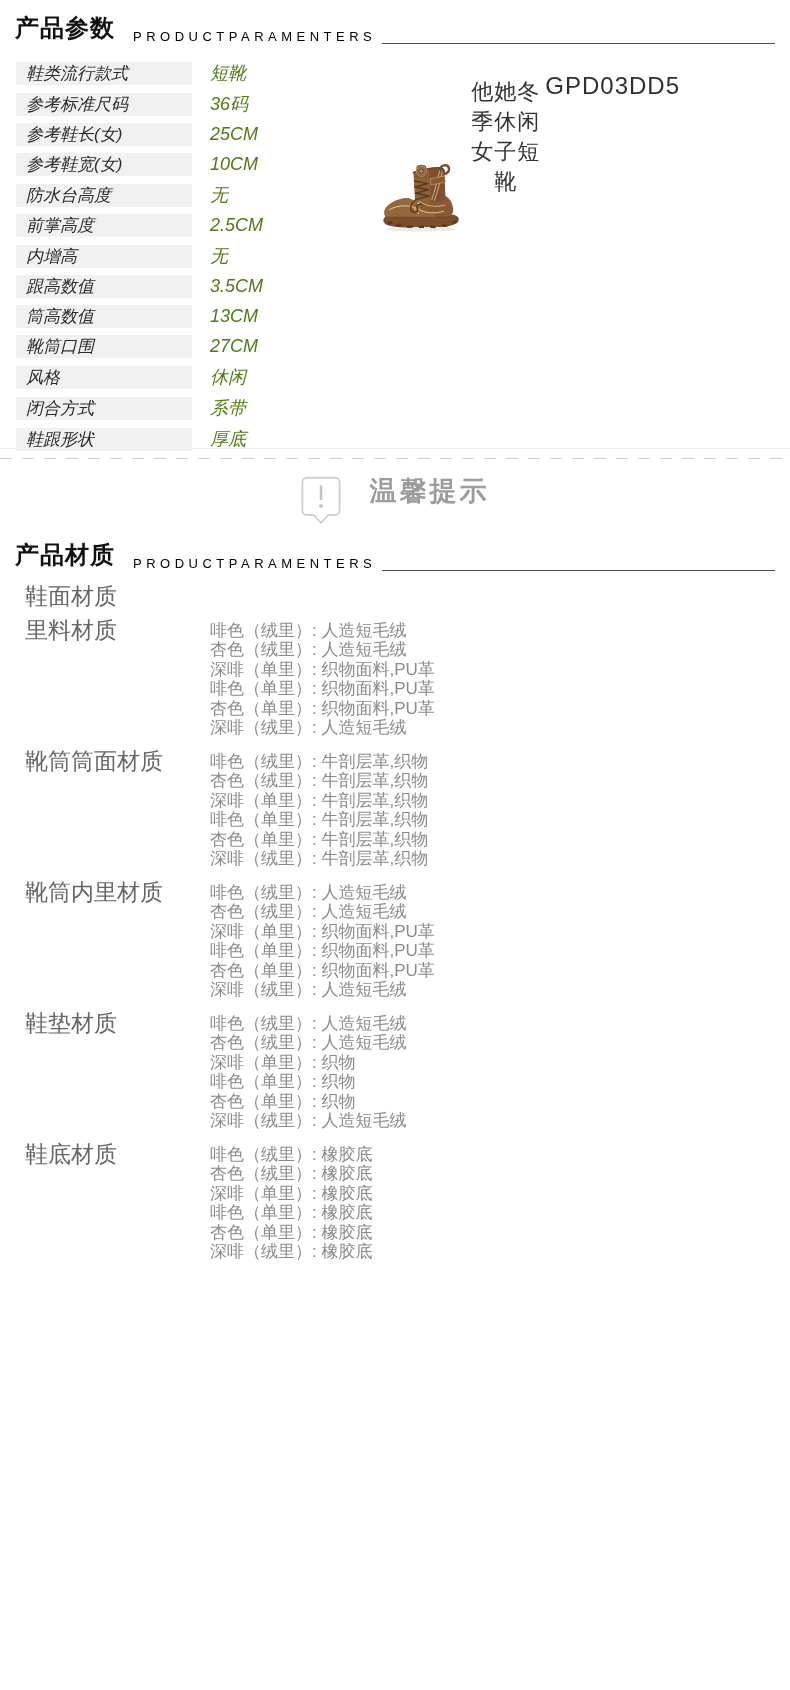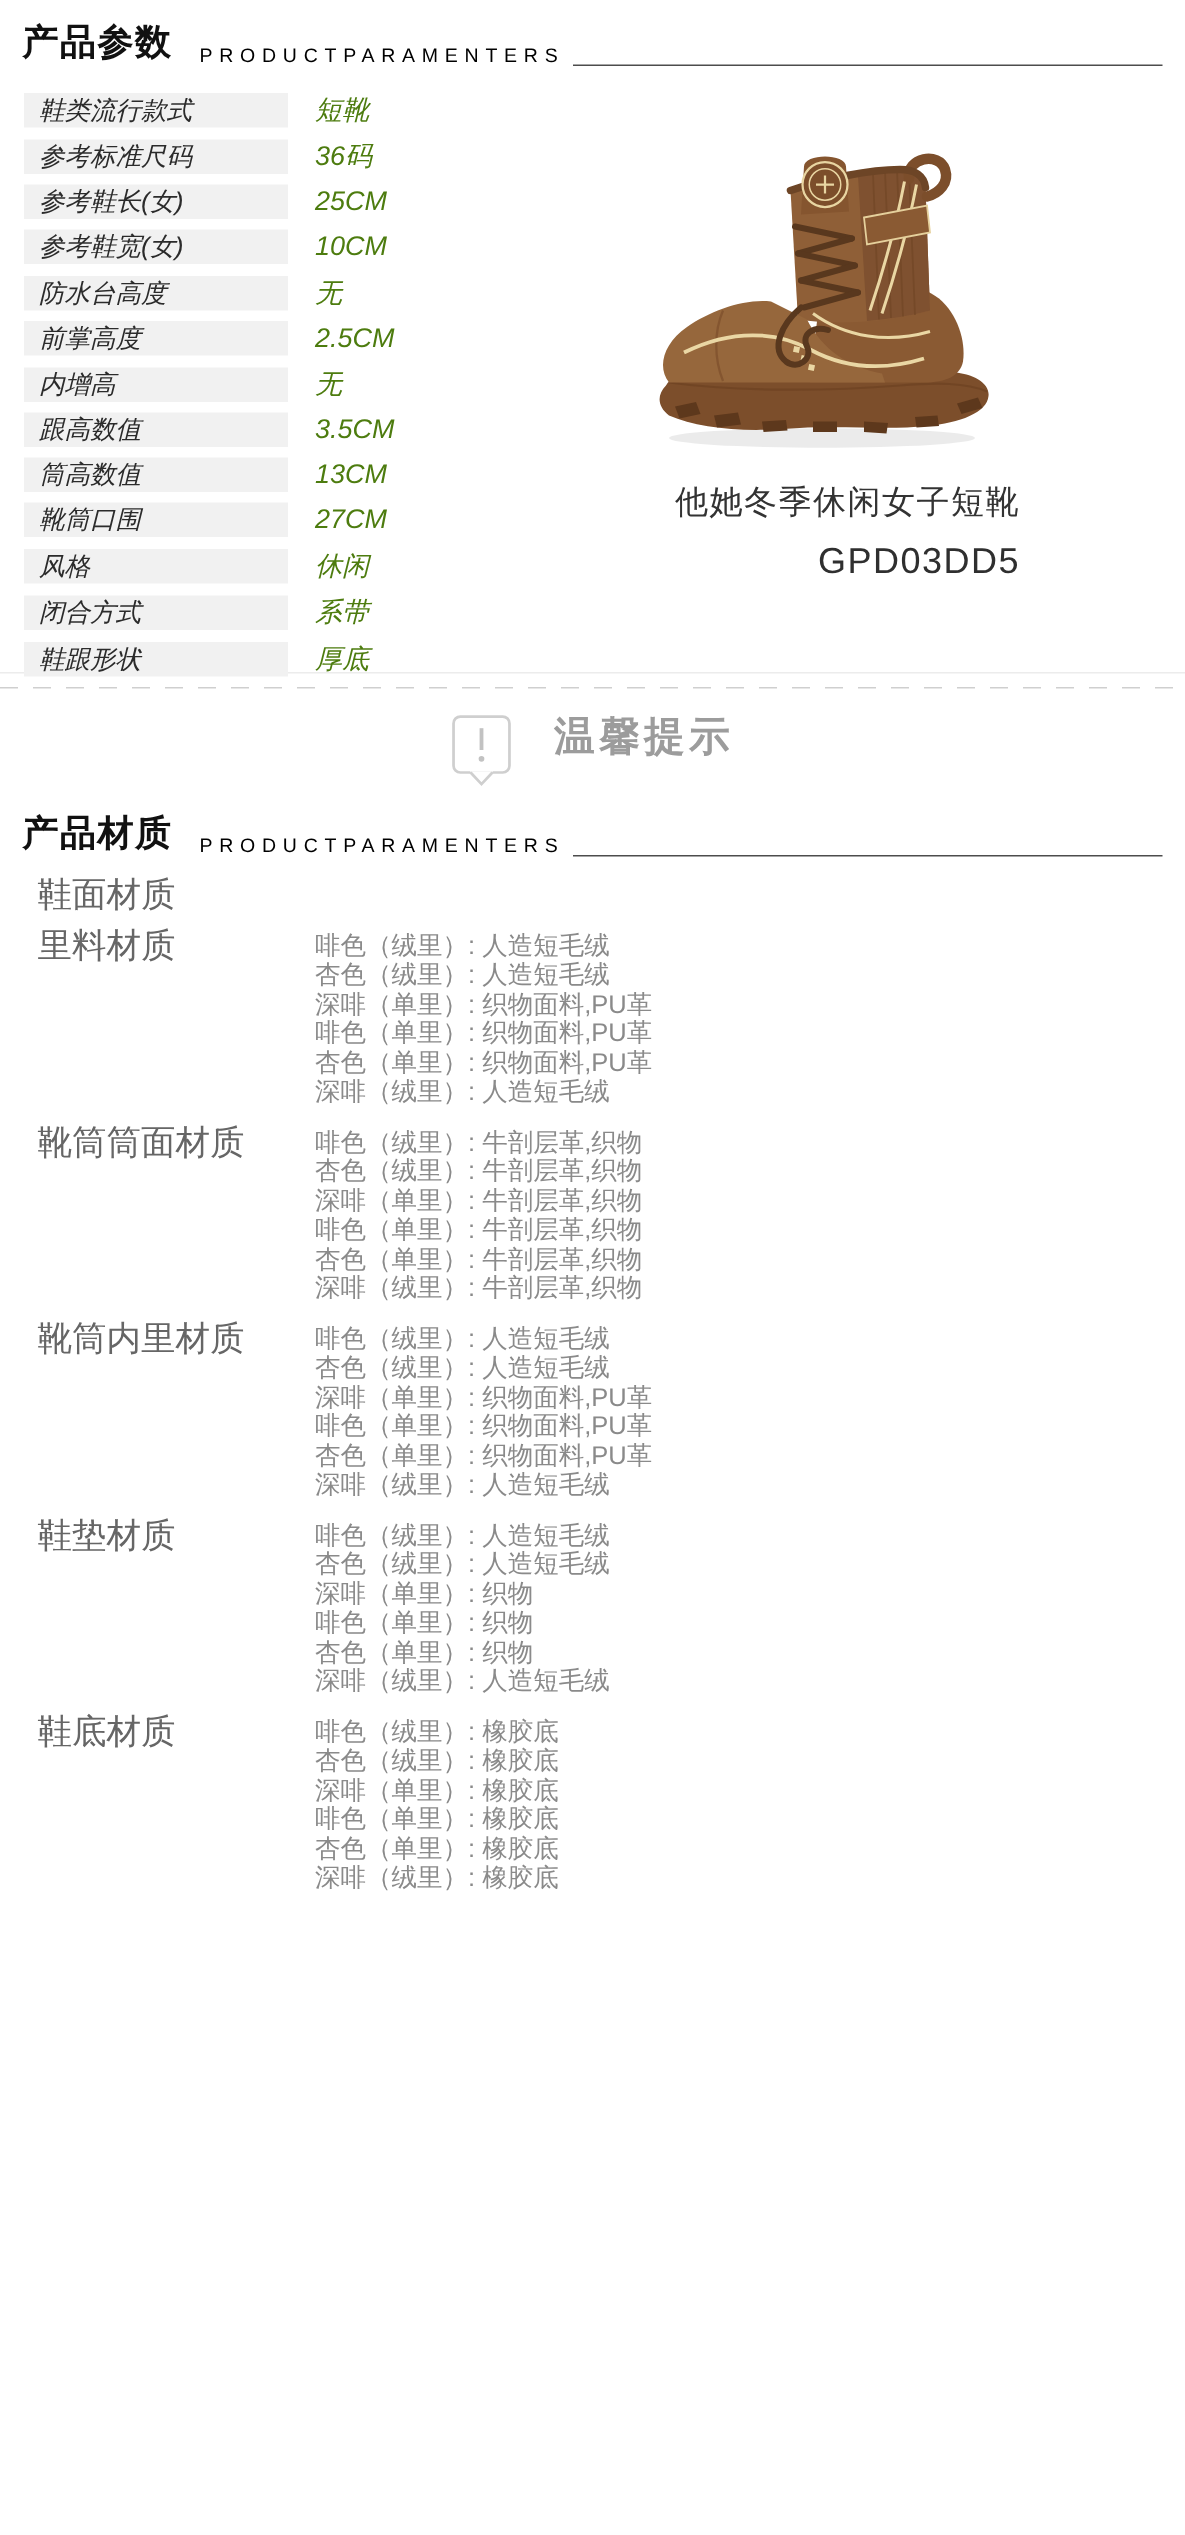--- a/index.html
+++ b/index.html
@@ -13,21 +13,21 @@
   .sec-sub { font-size:13px; color:#000000; letter-spacing:4.5px; margin-left:18px; white-space:nowrap; }
   .sec-rule { flex:1; height:0; border-top:1px solid #4d4d4d; margin-left:6px; }
 
   
   .top-area { display:flex; margin-top:17px; }
   .param-table { width:380px; flex:none; padding-left:16px;font-style:italic; }
   .param-row { display:flex; align-items:center; margin-bottom:7px; }
   .param-label { width:176px; flex:none; height:23px; line-height:23px; background:#f1f1f1; padding-left:10px; font-size:17px; font-weight:500; color:#2b2b2b; }
   .param-value { margin-left:18px; font-size:18px; color:#4d7c0f; white-space:nowrap; }
 
-  .product-col { width:300px; margin-left:0; display:flex; flex-direction:column; align-items:flex-end; }
+  .product-col { width:300px; margin-left:0; display:flex; flex-direction:row; align-items:flex-start; }
   .boot-svg { margin-top:28px; }
   .product-name { margin-top:16px; font-size:22px; color:#333; letter-spacing:1px; text-align:center; }
   .product-model { margin-top:11px; font-size:24px; color:#2f2f2f; letter-spacing:1px; text-align:center; }
 
   
   .divider-solid { height:0; border-top:1px solid #ececec; margin-top:-10px; }
   .divider-dashed { height:1px; margin-top:9px;
      background:repeating-linear-gradient(90deg,#cfcfcf 0 12px,transparent 12px 22px); }
 
   

